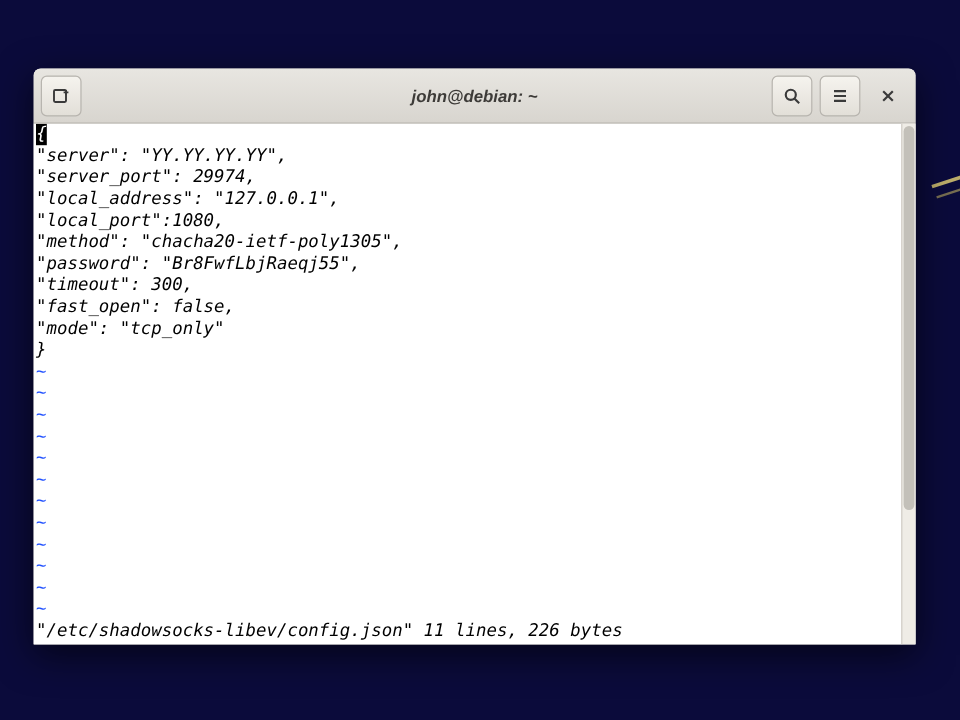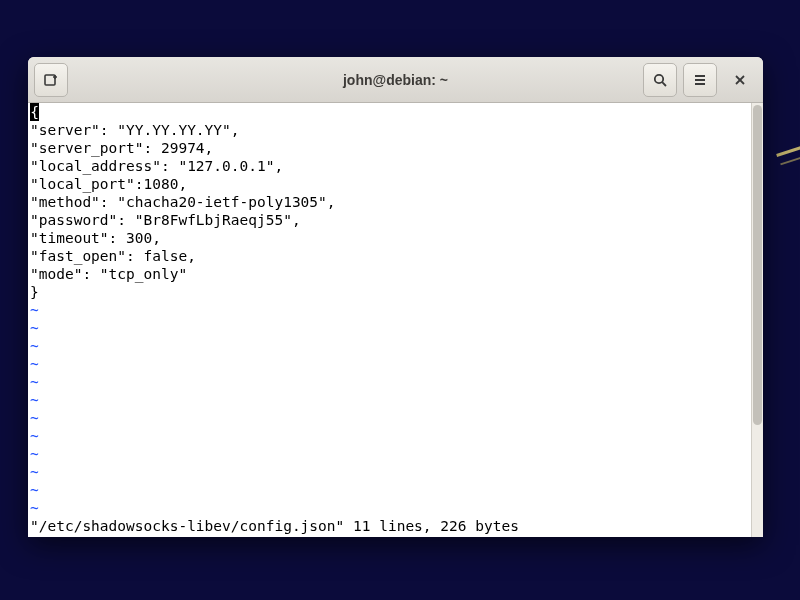--- a/index.html
+++ b/index.html
@@ -31,20 +31,21 @@
   .window{
     position:absolute;
     left:28px; top:57px;
     width:735px; height:480px;
     background:#e4e1db;
     border-radius:6px 6px 0 0;
     box-shadow:0 8px 30px rgba(0,0,0,.6);
     display:flex;
     flex-direction:column;
     overflow:hidden;
+    font-style:italic;
   }
 
   
   .headerbar{
     height:45px;
     background:linear-gradient(#e8e6e1,#d8d5cf);
     border-bottom:1px solid #b8b5af;
     display:flex;
     align-items:center;
     padding:0 6px;

